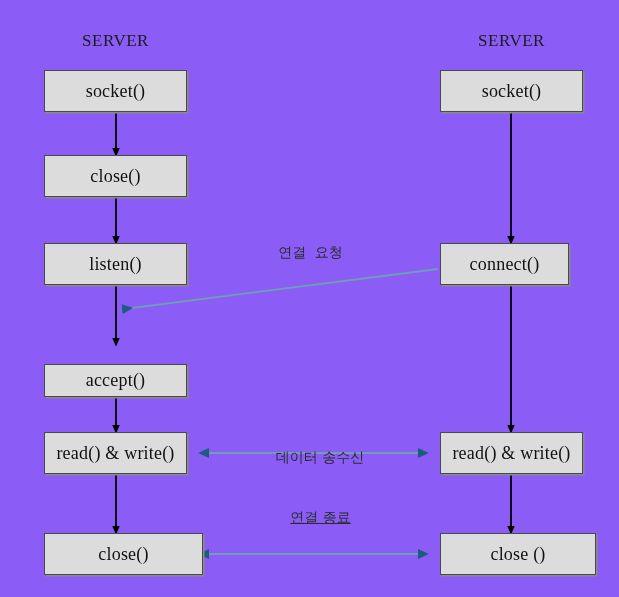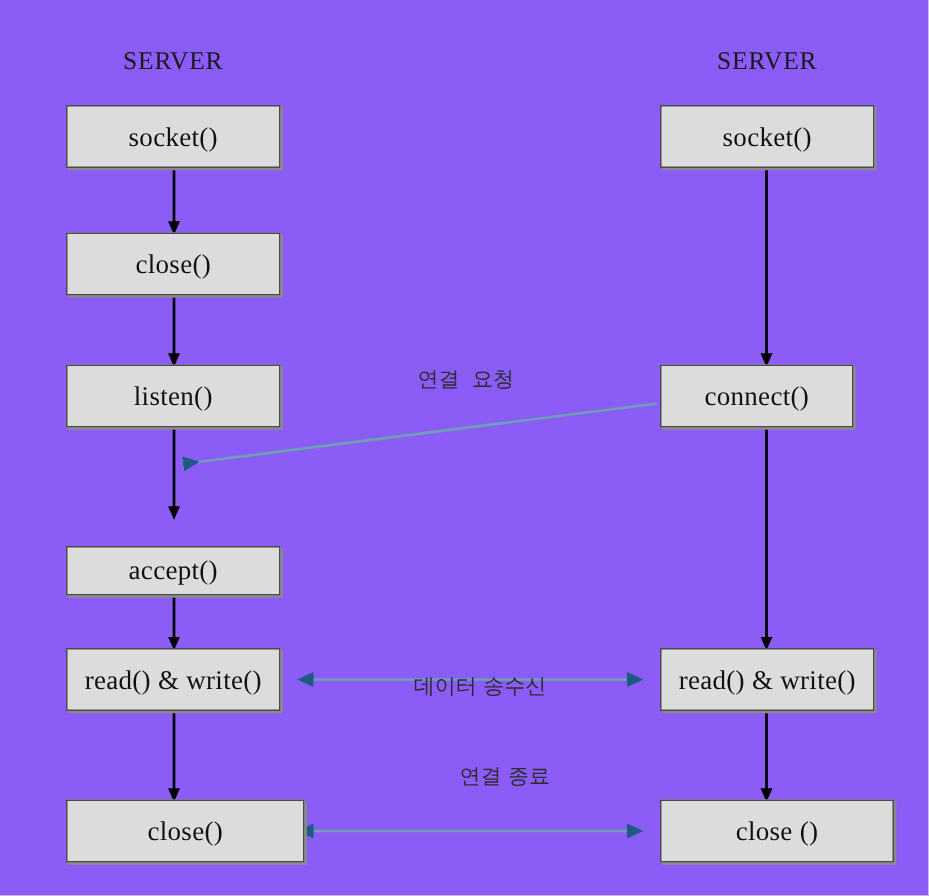--- a/index.html
+++ b/index.html
@@ -135,15 +135,15 @@
   </div>
 
   <div class="node-box" style="left:440px; top:533px; width:156px; height:42px;">
     <span class="node-label">close ()</span>
   </div>
 
   <div class="flow-label" style="left:258px; top:244px; width:105px;font-family:Liberation Mono, monospace;">연결 요청</div>
 
   <div class="flow-label" style="left:255px; top:413px; width:130px;margin-top:36px;">데이터 송수신</div>
 
-  <div class="flow-label" style="left:284px; top:509px; width:105px;">연결 종료</div>
+  <div class="flow-label" style="left:268px; top:509px; width:105px;text-decoration:underline;">연결 종료</div>
 
 </div>
 
 </body></html>

